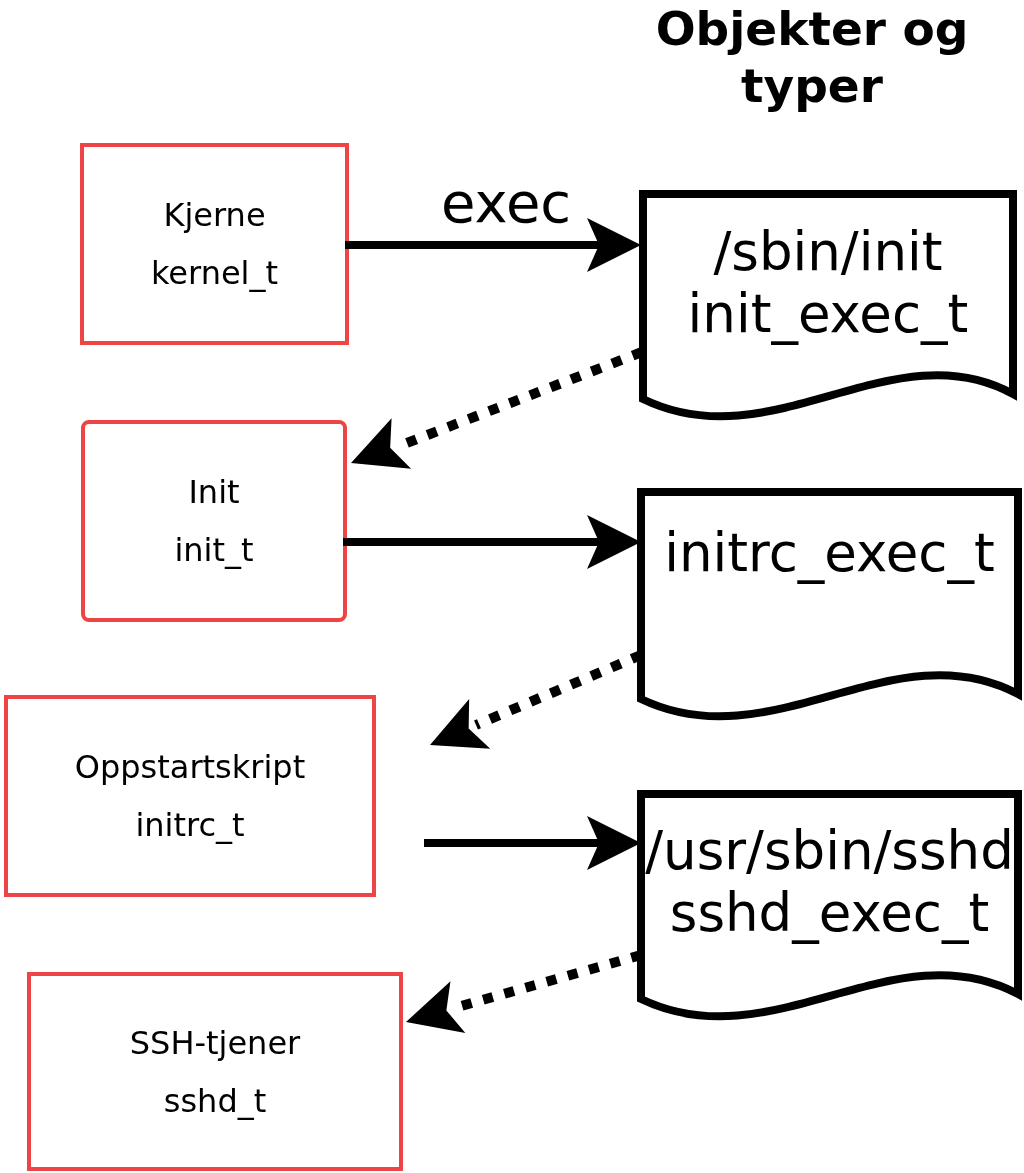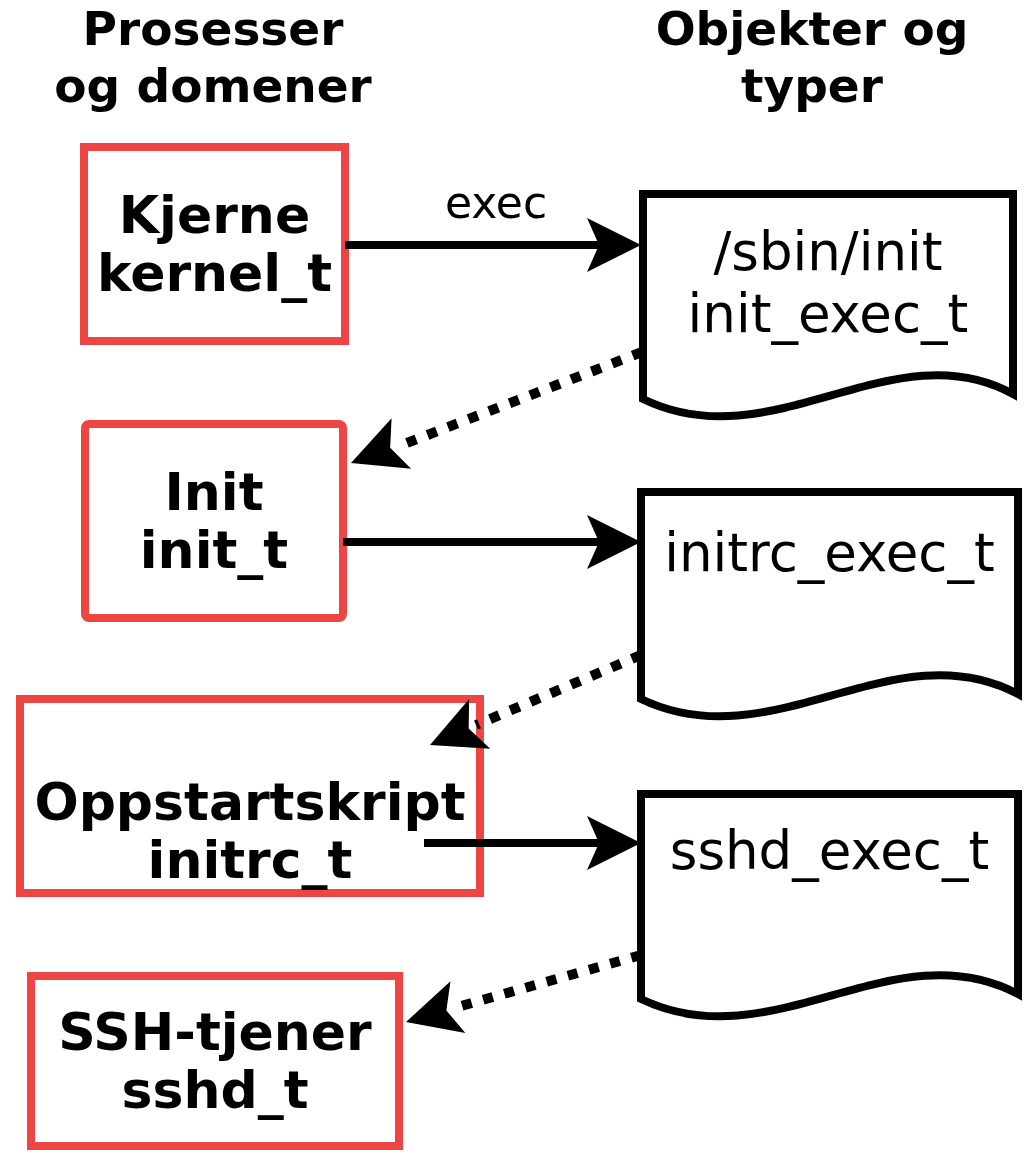--- a/index.html
+++ b/index.html
@@ -21,86 +21,81 @@
     text-align: center;
     font-weight: bold;
     font-size: 47px;
     line-height: 57px;
     white-space: nowrap;
     z-index: 3;
   }
   .pbox {
     position: absolute;
     box-sizing: border-box;
-    border: 8px solid #ef4444;
+    border: 4px solid #ef4444;
     background: #ffffff;
     display: flex;
     flex-direction: column;
     align-items: center;
     justify-content: center;
     text-align: center;
-    font-size: 52px;
+    font-size: 32px;
     line-height: 58px;
     z-index: 1;
-    font-weight: bold;
   }
   .shapes-svg {
     position: absolute;
     left: 0;
     top: 0;
     z-index: 2;
     pointer-events: none;
   }
   .doc-text {
     position: absolute;
     text-align: center;
     font-size: 53px;
     line-height: 62px;
     white-space: nowrap;
     z-index: 3;
   }
   .edge-label {
     position: absolute;
-    text-align: center;
-    font-size: 44px;
+    text-align: right;
+    font-size: 56px;
     line-height: 50px;
     white-space: nowrap;
     z-index: 3;
   }
   .doc-line, .box-line, .hdr-line, .lbl-line {
     display: block;
   }
 </style>
 </head>
 <body>
 
 <div class="canvas">
 
-  <div class="col-header" style="left:38px; top:0; width:350px;">
-    <span class="hdr-line">Prosesser</span>
-    <span class="hdr-line">og domener</span>
-  </div>
   <div class="col-header" style="left:617px; top:0; width:390px;">
     <span class="hdr-line">Objekter og</span>
     <span class="hdr-line">typer</span>
   </div>
 
   <div class="pbox" style="left:80px; top:143px; width:269px; height:202px;">
     <span class="box-line">Kjerne</span>
     <span class="box-line">kernel_t</span>
   </div>
   <div class="pbox" style="left:81px; top:420px; width:266px; height:202px;border-radius:8px;">
     <span class="box-line">Init</span>
     <span class="box-line">init_t</span>
   </div>
-  <div class="pbox" style="left:16px; top:695px; width:468px; height:202px;justify-content:flex-end;">
+  <div class="pbox" style="left:4px; top:695px; width:372px; height:202px;">
     <span class="box-line">Oppstartskript</span>
     <span class="box-line">initrc_t</span>
   </div>
-  <div class="pbox" style="left:27px; top:972px; width:376px; height:178px;">
+  <div class="pbox" style="left:27px; top:972px; width:376px; height:199px;">
     <span class="box-line">SSH-tjener</span>
     <span class="box-line">sshd_t</span>
   </div>
 
   <svg class="shapes-svg" width="1024" height="1173" viewBox="0 0 1024 1173">
 
     <line x1="642" y1="352" x2="399" y2="446" stroke="#000" stroke-width="10" stroke-dasharray="10 12"></line>
     <line x1="641" y1="655" x2="476" y2="725" stroke="#000" stroke-width="10" stroke-dasharray="10 12"></line>
     <line x1="641" y1="955" x2="454" y2="1008" stroke="#000" stroke-width="10" stroke-dasharray="10 12"></line>
 
@@ -134,20 +129,21 @@
   </svg>
 
   <div class="doc-text" style="left:641px; top:221px; width:374px;">
     <span class="doc-line">/sbin/init</span>
     <span class="doc-line">init_exec_t</span>
   </div>
   <div class="doc-text" style="left:639px; top:522px; width:381px;">
     <span class="doc-line">initrc_exec_t</span>
   </div>
   <div class="doc-text" style="left:639px; top:820px; width:381px;">
+    <span class="doc-line">/usr/sbin/sshd</span>
     <span class="doc-line">sshd_exec_t</span>
   </div>
 
   <div class="edge-label" style="left:441px; top:178px; width:110px;">
     <span class="lbl-line">exec</span>
   </div>
 
 </div>
 
 </body></html>

